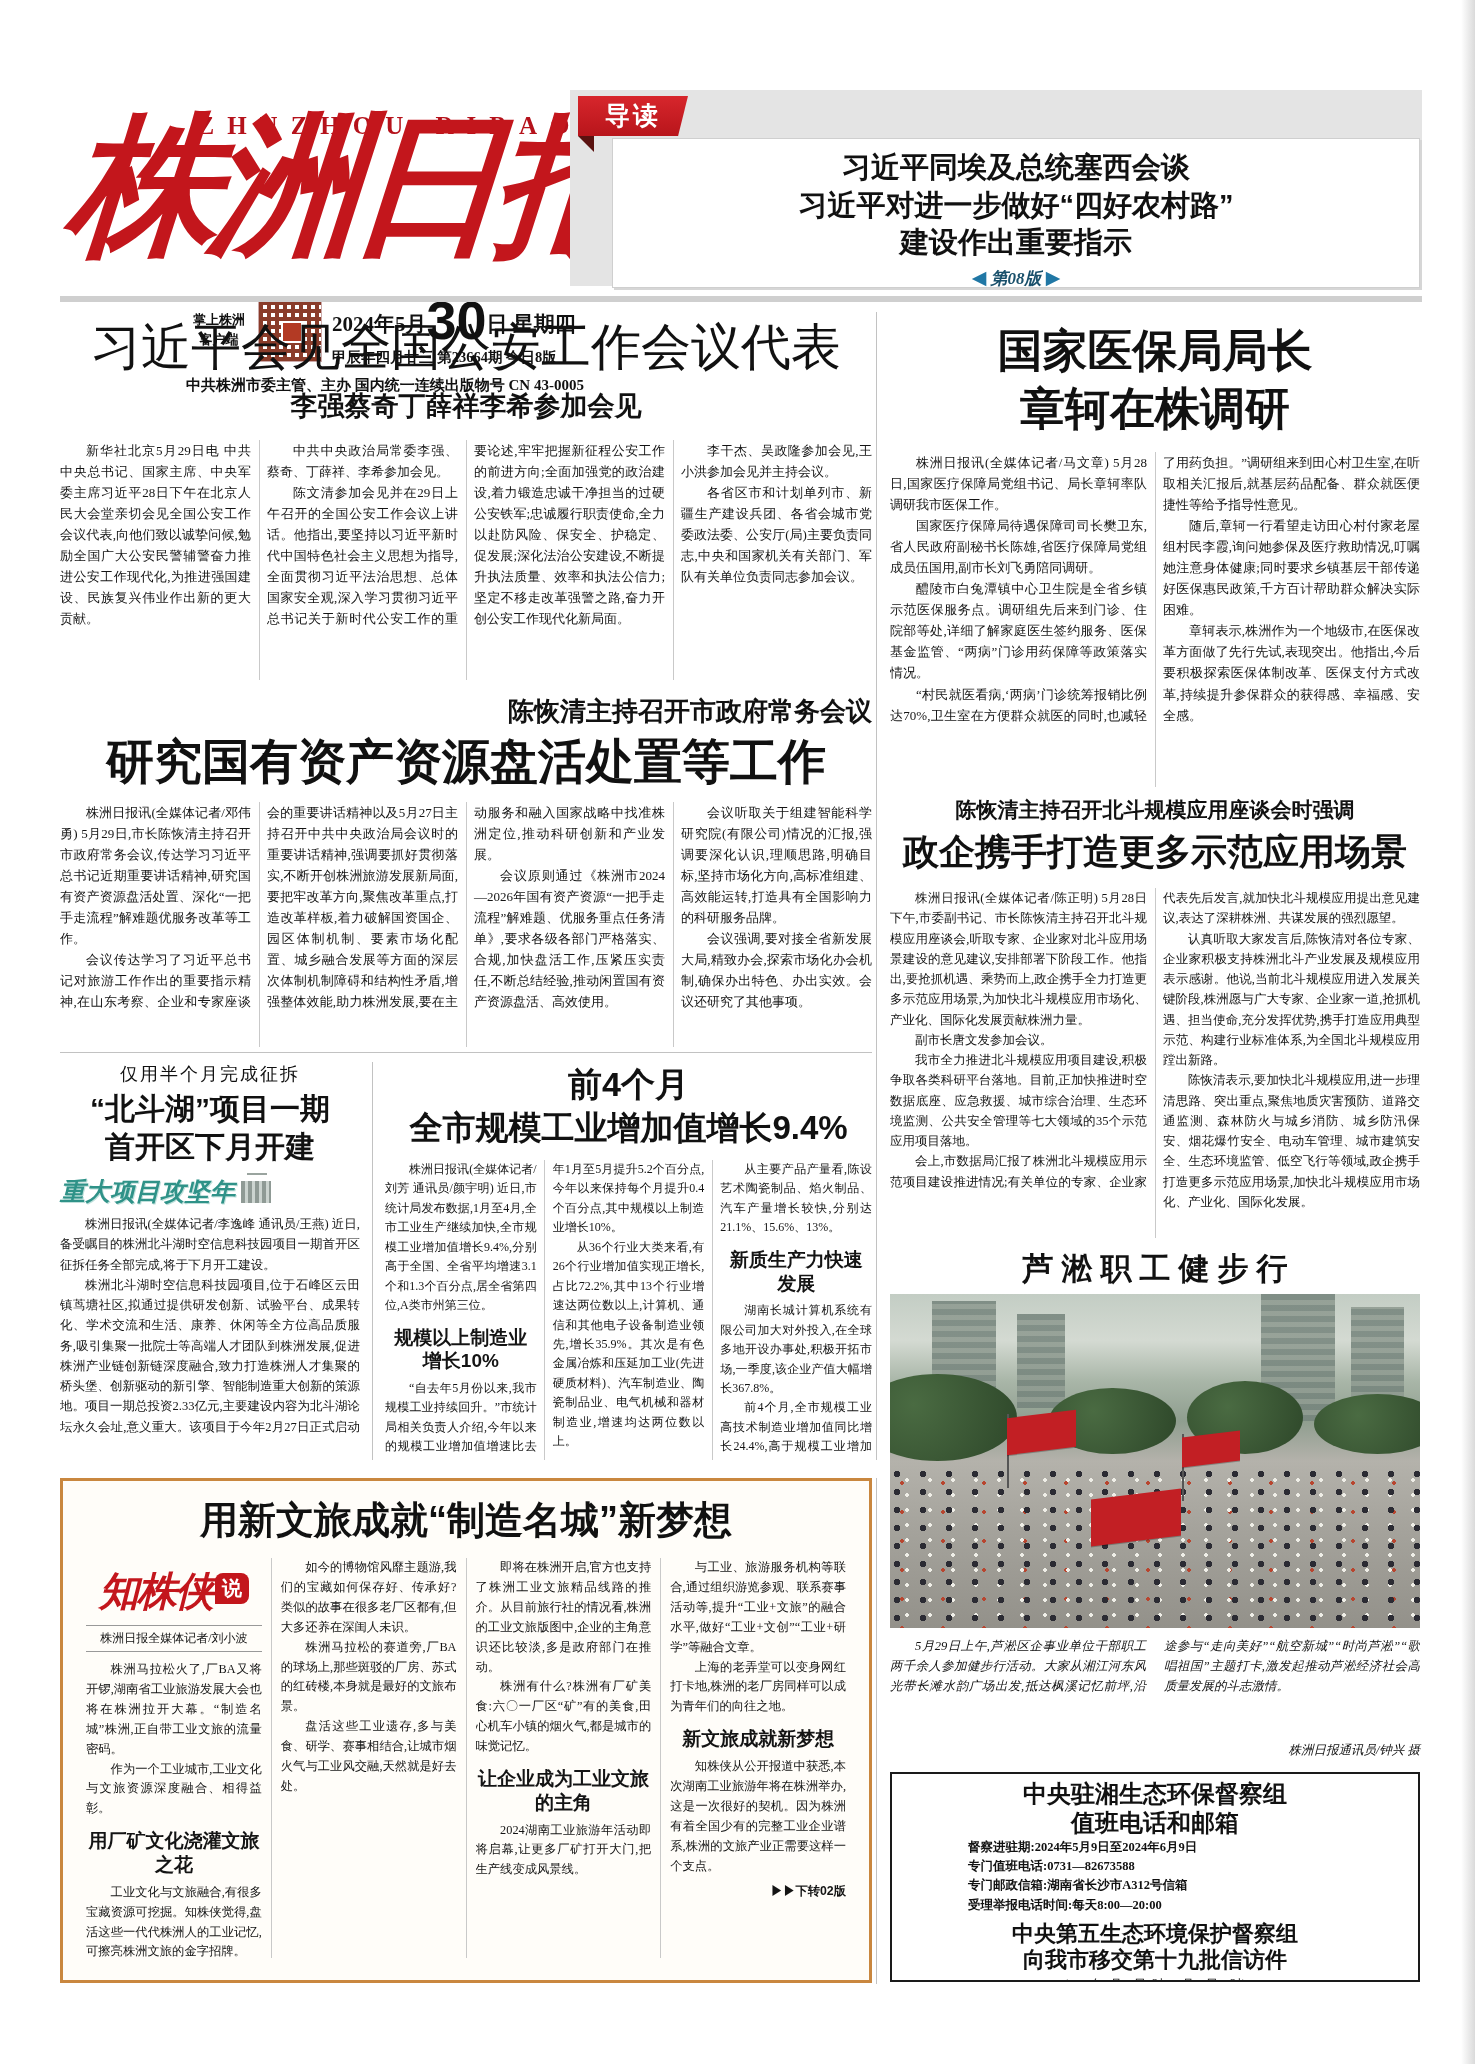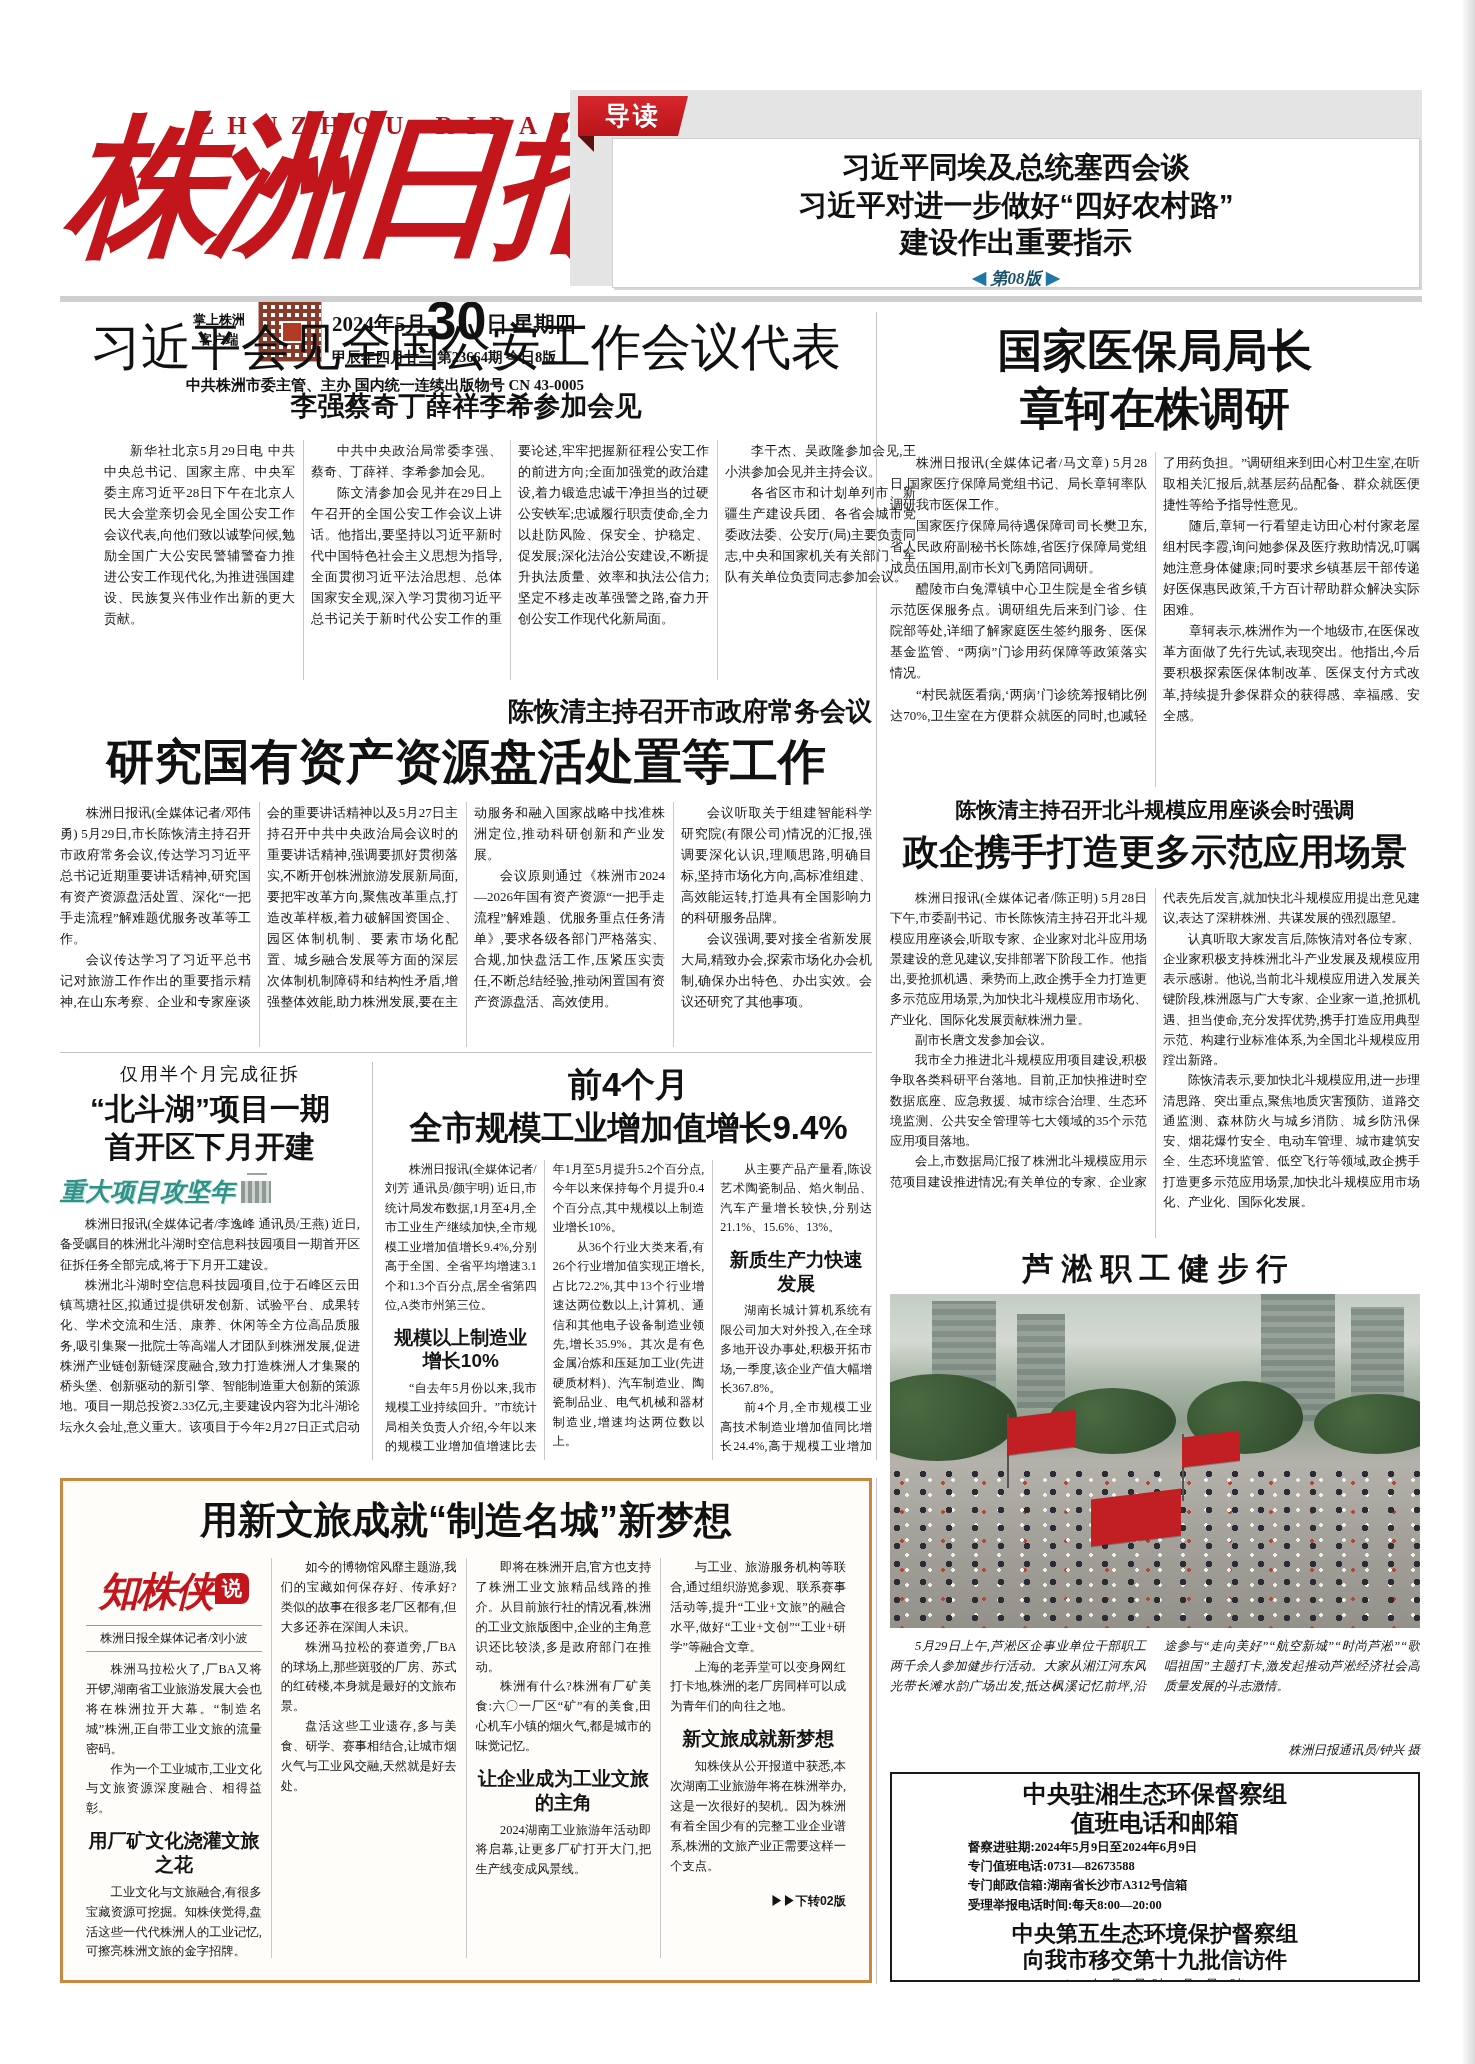--- a/index.html
+++ b/index.html
@@ -40,30 +40,30 @@
 
   .top-divider{left:60px;top:296px;width:1362px;height:6px;background:#cfcfcf;}
   .edge-strip{right:0;top:0;width:14px;height:100%;background:linear-gradient(90deg,rgba(0,0,0,0),#dadada);}
 
   
   .flow{text-align:justify;overflow:hidden;column-gap:16px;column-rule:1px solid #c9c9c9;
         line-height:1.62;color:#141414;}
   .flow p{margin:0;text-indent:2em;}
   .flow .sub-h{font-family:"Liberation Sans",sans-serif;font-weight:bold;font-size:19px;
                text-align:center;margin:10px 0 6px;line-height:1.25;}
-  .flow .jump{text-align:right;font-weight:bold;font-family:"Liberation Sans",sans-serif;margin-top:16px;}
+  .flow .jump{text-align:right;font-weight:bold;font-family:"Liberation Sans",sans-serif;margin-top:6px;}
 
   .v-rule{width:1px;background:#c2c2c2;}
   .h-rule{height:1px;background:#c2c2c2;}
 
   
   .lead-headline{left:60px;top:314px;width:812px;font-size:50px;font-weight:normal;text-align:center;
                  white-space:nowrap;letter-spacing:0px;}
   .lead-sub{left:60px;top:388px;width:812px;font-size:27px;font-weight:600;text-align:center;}
-  .lead-flow{left:60px;top:440px;width:812px;height:240px;column-count:4;font-size:13px;margin-left:44px;}
+  .lead-flow{left:60px;top:440px;width:812px;height:240px;column-count:4;font-size:13px;}
 
   
   .yb-h{left:890px;top:320px;width:530px;font-size:45px;font-weight:bold;text-align:center;line-height:1.3;}
   .yb-flow{left:890px;top:452px;width:530px;height:335px;column-count:2;font-size:13px;}
 
   
   .cw-kicker{left:60px;top:694px;width:812px;font-size:26px;font-weight:600;text-align:right;}
   .cw-headline{left:60px;top:730px;width:812px;font-size:48px;font-weight:bold;text-align:center;white-space:nowrap;}
   .cw-flow{left:60px;top:802px;width:812px;height:245px;column-count:4;font-size:13px;}
 

